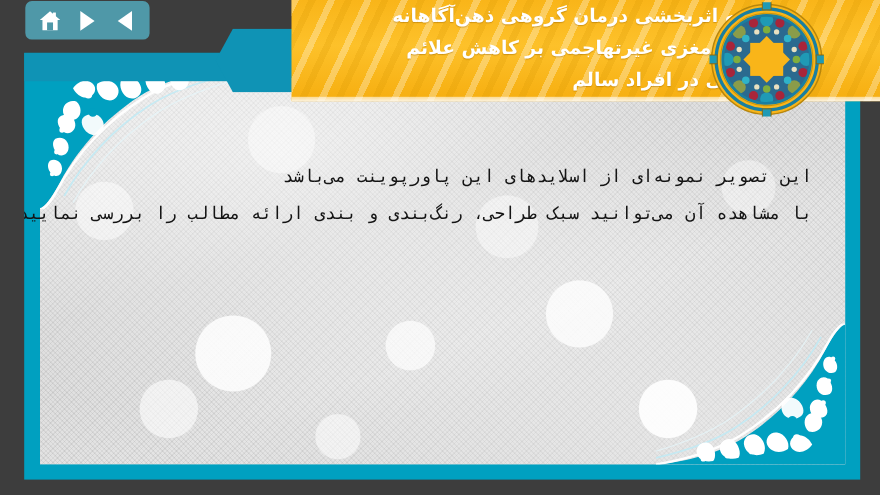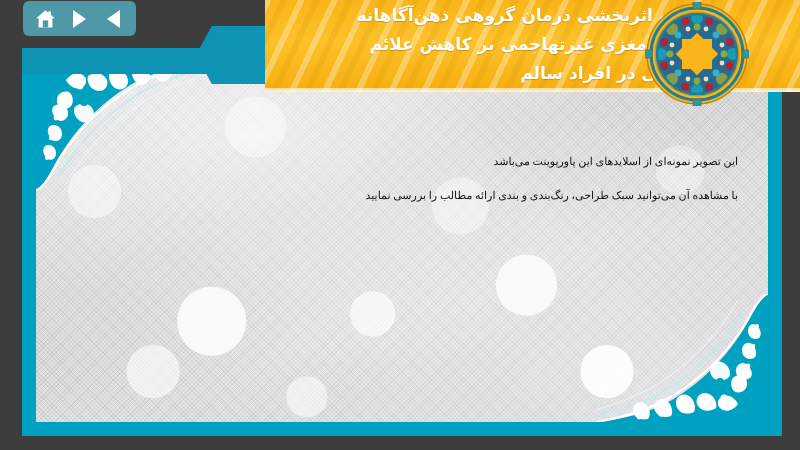--- a/index.html
+++ b/index.html
@@ -84,22 +84,22 @@
   #body-text {
     position: absolute;
     right: 30px;
     top: 82px;
     width: 700px;
     text-align: right;
     direction: rtl;
     z-index: 5;
   }
   #body-text .line {
-    font-family: Liberation Serif, serif;
-    font-size: 11px;
+    font-family: Liberation Mono, monospace;
+    font-size: 16px;
     line-height: 34px;
     color: #141414;
     white-space: nowrap;
     font-weight: 400;
   }
 
   
   #header {
     position: absolute;
     left: 0;

